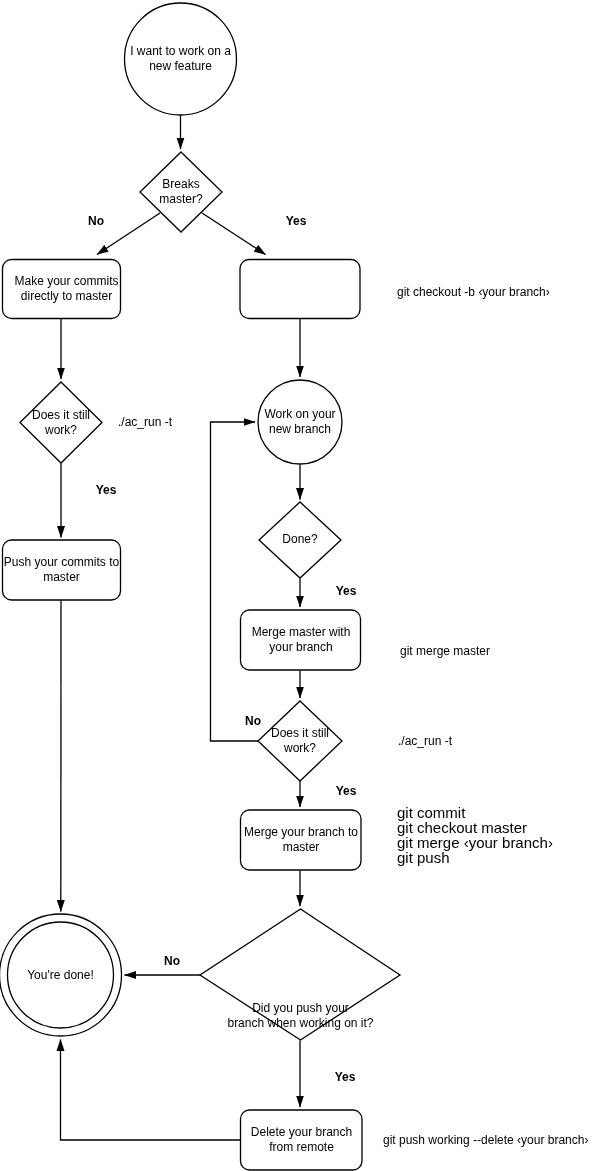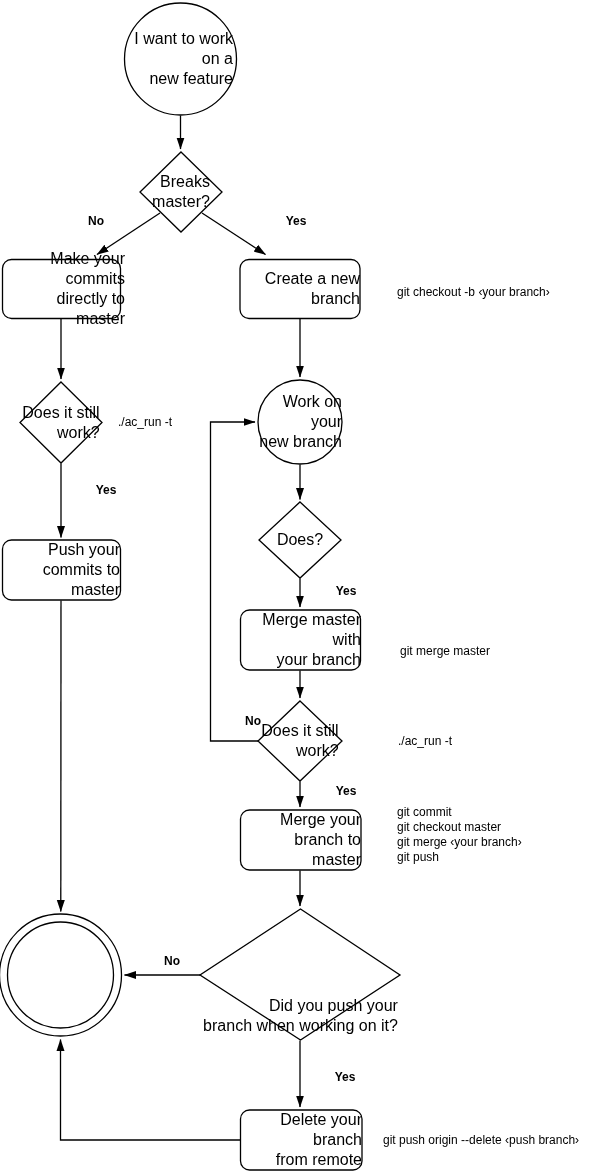--- a/index.html
+++ b/index.html
@@ -19,22 +19,22 @@
   .canvas svg {
     position: absolute;
     left: 0;
     top: 0;
   }
   .node-label {
     position: absolute;
     display: flex;
     align-items: center;
     justify-content: center;
-    text-align: right;
-    font-size: 16px;
+    text-align: center;
+    font-size: 12px;
     line-height: 1.25;
     white-space: pre-line;
     pointer-events: none;
   }
   .edge-label {
     position: absolute;
     transform: translate(-50%, -50%);
     font-size: 12px;
     font-weight: bold;
     white-space: nowrap;
@@ -43,21 +43,21 @@
   }
   .cmd-label {
     position: absolute;
     transform: translateY(-50%);
     font-size: 12px;
     white-space: nowrap;
     pointer-events: none;
   }
   .cmd-block {
     position: absolute;
-    font-size: 12px;
+    font-size: 15px;
     line-height: 15px;
     white-space: pre-line;
     pointer-events: none;
   }
   .shape {
     fill: #ffffff;
     stroke: #000000;
     stroke-width: 1.3;
   }
   .edge {
@@ -113,51 +113,51 @@
     <circle class="shape" cx="60.5" cy="975" r="53"></circle>
     <rect class="shape" x="240.5" y="1110" width="121.5" height="60" rx="9"></rect>
   </svg>
 
   <div class="node-label" style="left:128px; top:7px; width:105px; height:104px;">I want to work on a
 new feature</div>
   <div class="node-label" style="left:141px; top:152px; width:80px; height:80px;">Breaks
 master?</div>
   <div class="node-label" style="left:8px; top:259px; width:117px; height:60px;">Make your commits
 directly to master</div>
-  <div class="node-label" style="left:240px; top:260px; width:120px; height:58px;">Create a new branch</div>
   <div class="node-label" style="left:21px; top:382px; width:80px; height:81px;">Does it still
 work?</div>
   <div class="node-label" style="left:3px; top:540px; width:117px; height:60px;">Push your commits to
 master</div>
   <div class="node-label" style="left:258px; top:380px; width:84px; height:84px;">Work on your
 new branch</div>
-  <div class="node-label" style="left:259px; top:501px; width:82px; height:77px;">Does?</div>
+  <div class="node-label" style="left:259px; top:501px; width:82px; height:77px;">Done?</div>
   <div class="node-label" style="left:241px; top:610px; width:120px; height:60px;">Merge master with
 your branch</div>
   <div class="node-label" style="left:258px; top:701px; width:84px; height:80px;">Does it still
 work?</div>
   <div class="node-label" style="left:241px; top:810px; width:120px; height:60px;">Merge your branch to
 master</div>
   <div class="node-label" style="left:200px; top:950px; width:201px; height:131px;">Did you push your
 branch when working on it?</div>
+  <div class="node-label" style="left:8px; top:922px; width:105px; height:106px;">You're done!</div>
   <div class="node-label" style="left:241px; top:1110px; width:121px; height:60px;">Delete your branch
 from remote</div>
 
   <div class="edge-label" style="left:81px; top:221px;">No</div>
   <div class="edge-label" style="left:281px; top:221px;">Yes</div>
   <div class="edge-label" style="left:91px; top:490px;">Yes</div>
   <div class="edge-label" style="left:331px; top:591px;">Yes</div>
   <div class="edge-label" style="left:238px; top:721px;">No</div>
   <div class="edge-label" style="left:331px; top:791px;">Yes</div>
   <div class="edge-label" style="left:157px; top:961px;">No</div>
   <div class="edge-label" style="left:330px; top:1077px;">Yes</div>
 
   <div class="cmd-label" style="left:397px; top:292px;">git checkout -b ‹your branch›</div>
   <div class="cmd-label" style="left:118px; top:422px;">./ac_run -t</div>
   <div class="cmd-label" style="left:400px; top:641px;margin-top:10px;">git merge master</div>
   <div class="cmd-label" style="left:398px; top:741px;">./ac_run -t</div>
   <div class="cmd-block" style="left:397px; top:805px;">git commit
 git checkout master
 git merge ‹your branch›
 git push</div>
-  <div class="cmd-label" style="left:383px; top:1140px;">git push origin --delete ‹push branch›</div>
+  <div class="cmd-label" style="left:383px; top:1140px;">git push working --delete ‹your branch›</div>
 
 </div>
 
 </body></html>

